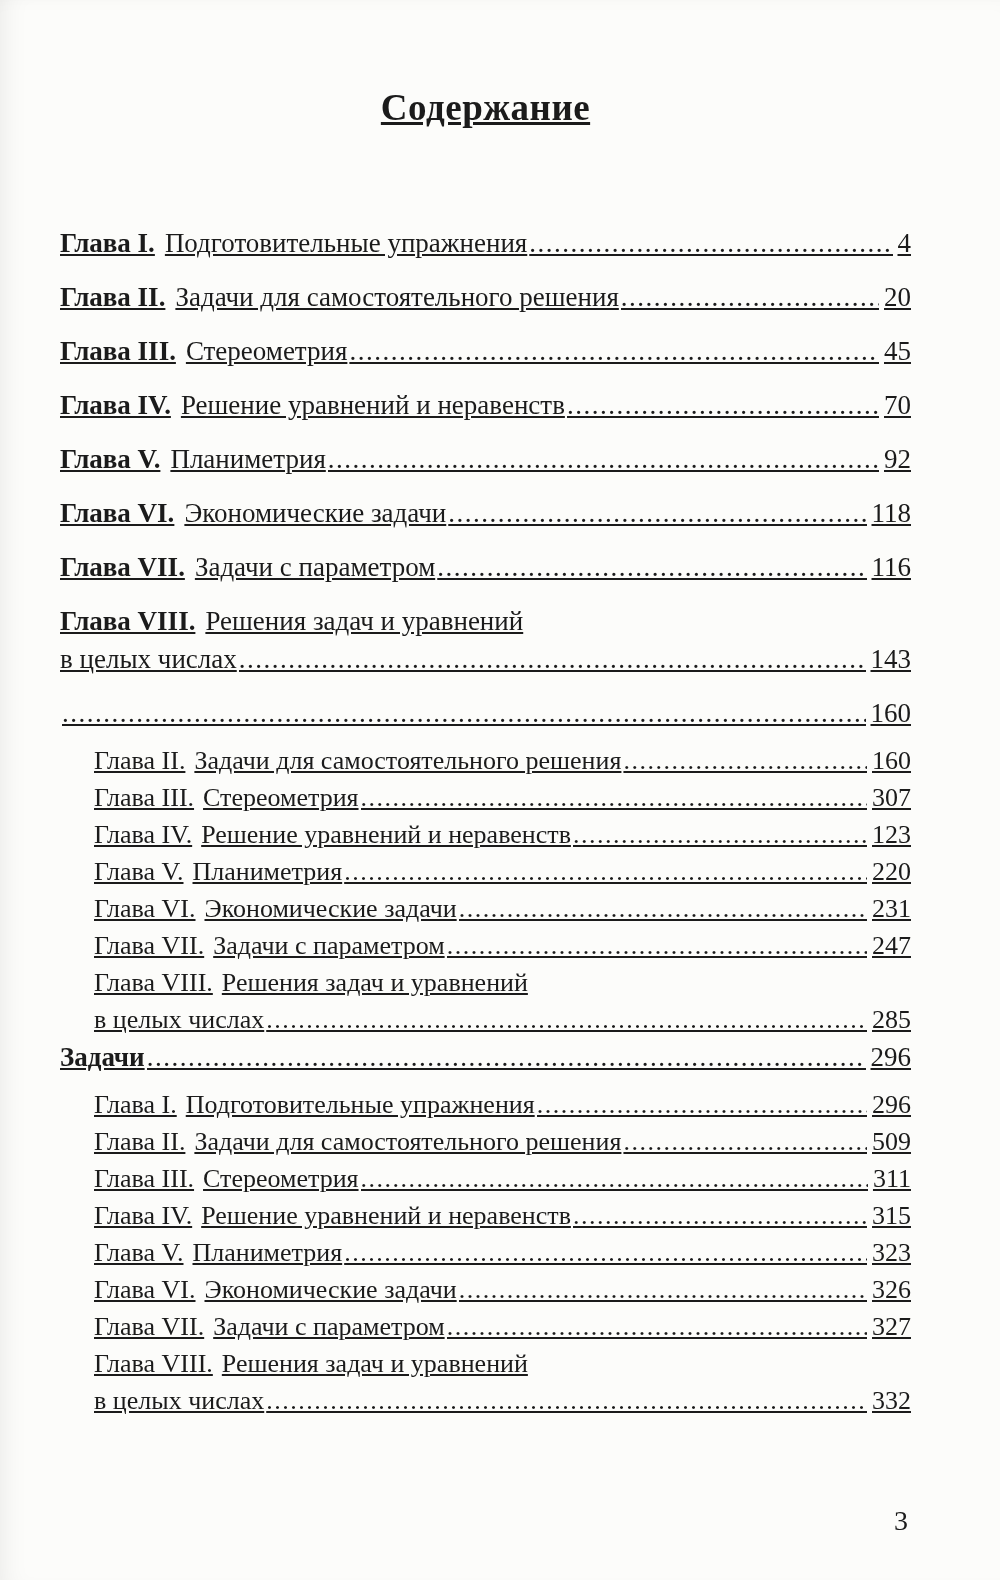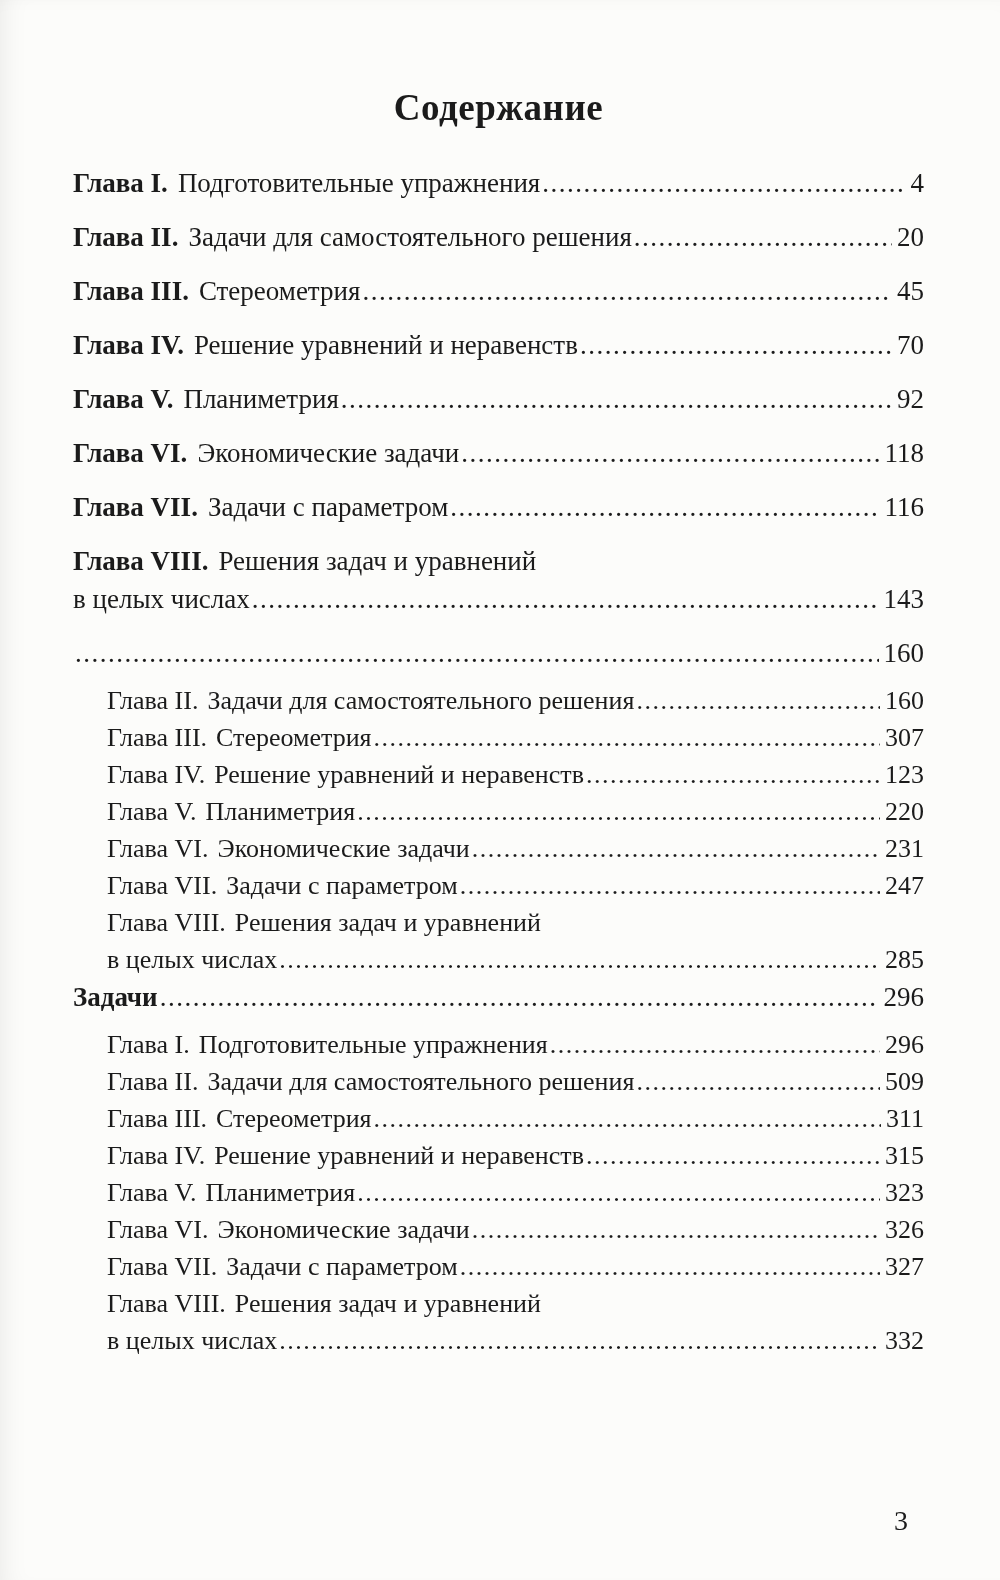--- a/index.html
+++ b/index.html
@@ -13,33 +13,34 @@
     height: 1580px;
     background: #fcfcfa;
     overflow: hidden;
     font-family: "Liberation Serif", "DejaVu Serif", serif;
     color: #1b1b1b;
     box-shadow: inset 22px 0 30px -24px rgba(0,0,0,0.10),
                 inset 0 14px 26px -22px rgba(0,0,0,0.05);
   }
   .content {
     position: absolute;
-    left: 73px;
+    left: 60px;
     top: 0;
     width: 851px;
+    text-decoration: underline;
   }
   h1.toc-title {
     margin: 86px 0 0 0;
     text-align: center;
     font-size: 37px;
     font-weight: bold;
     letter-spacing: 0.5px;
   }
   .toc-list {
-    margin-top: 40px;
+    margin-top: 100px;
   }
   .entry { }
   .line {
     display: flex;
     align-items: baseline;
     line-height: 28px;
     font-size: 27px;
   }
   .line2 {
     margin-top: 10px;

